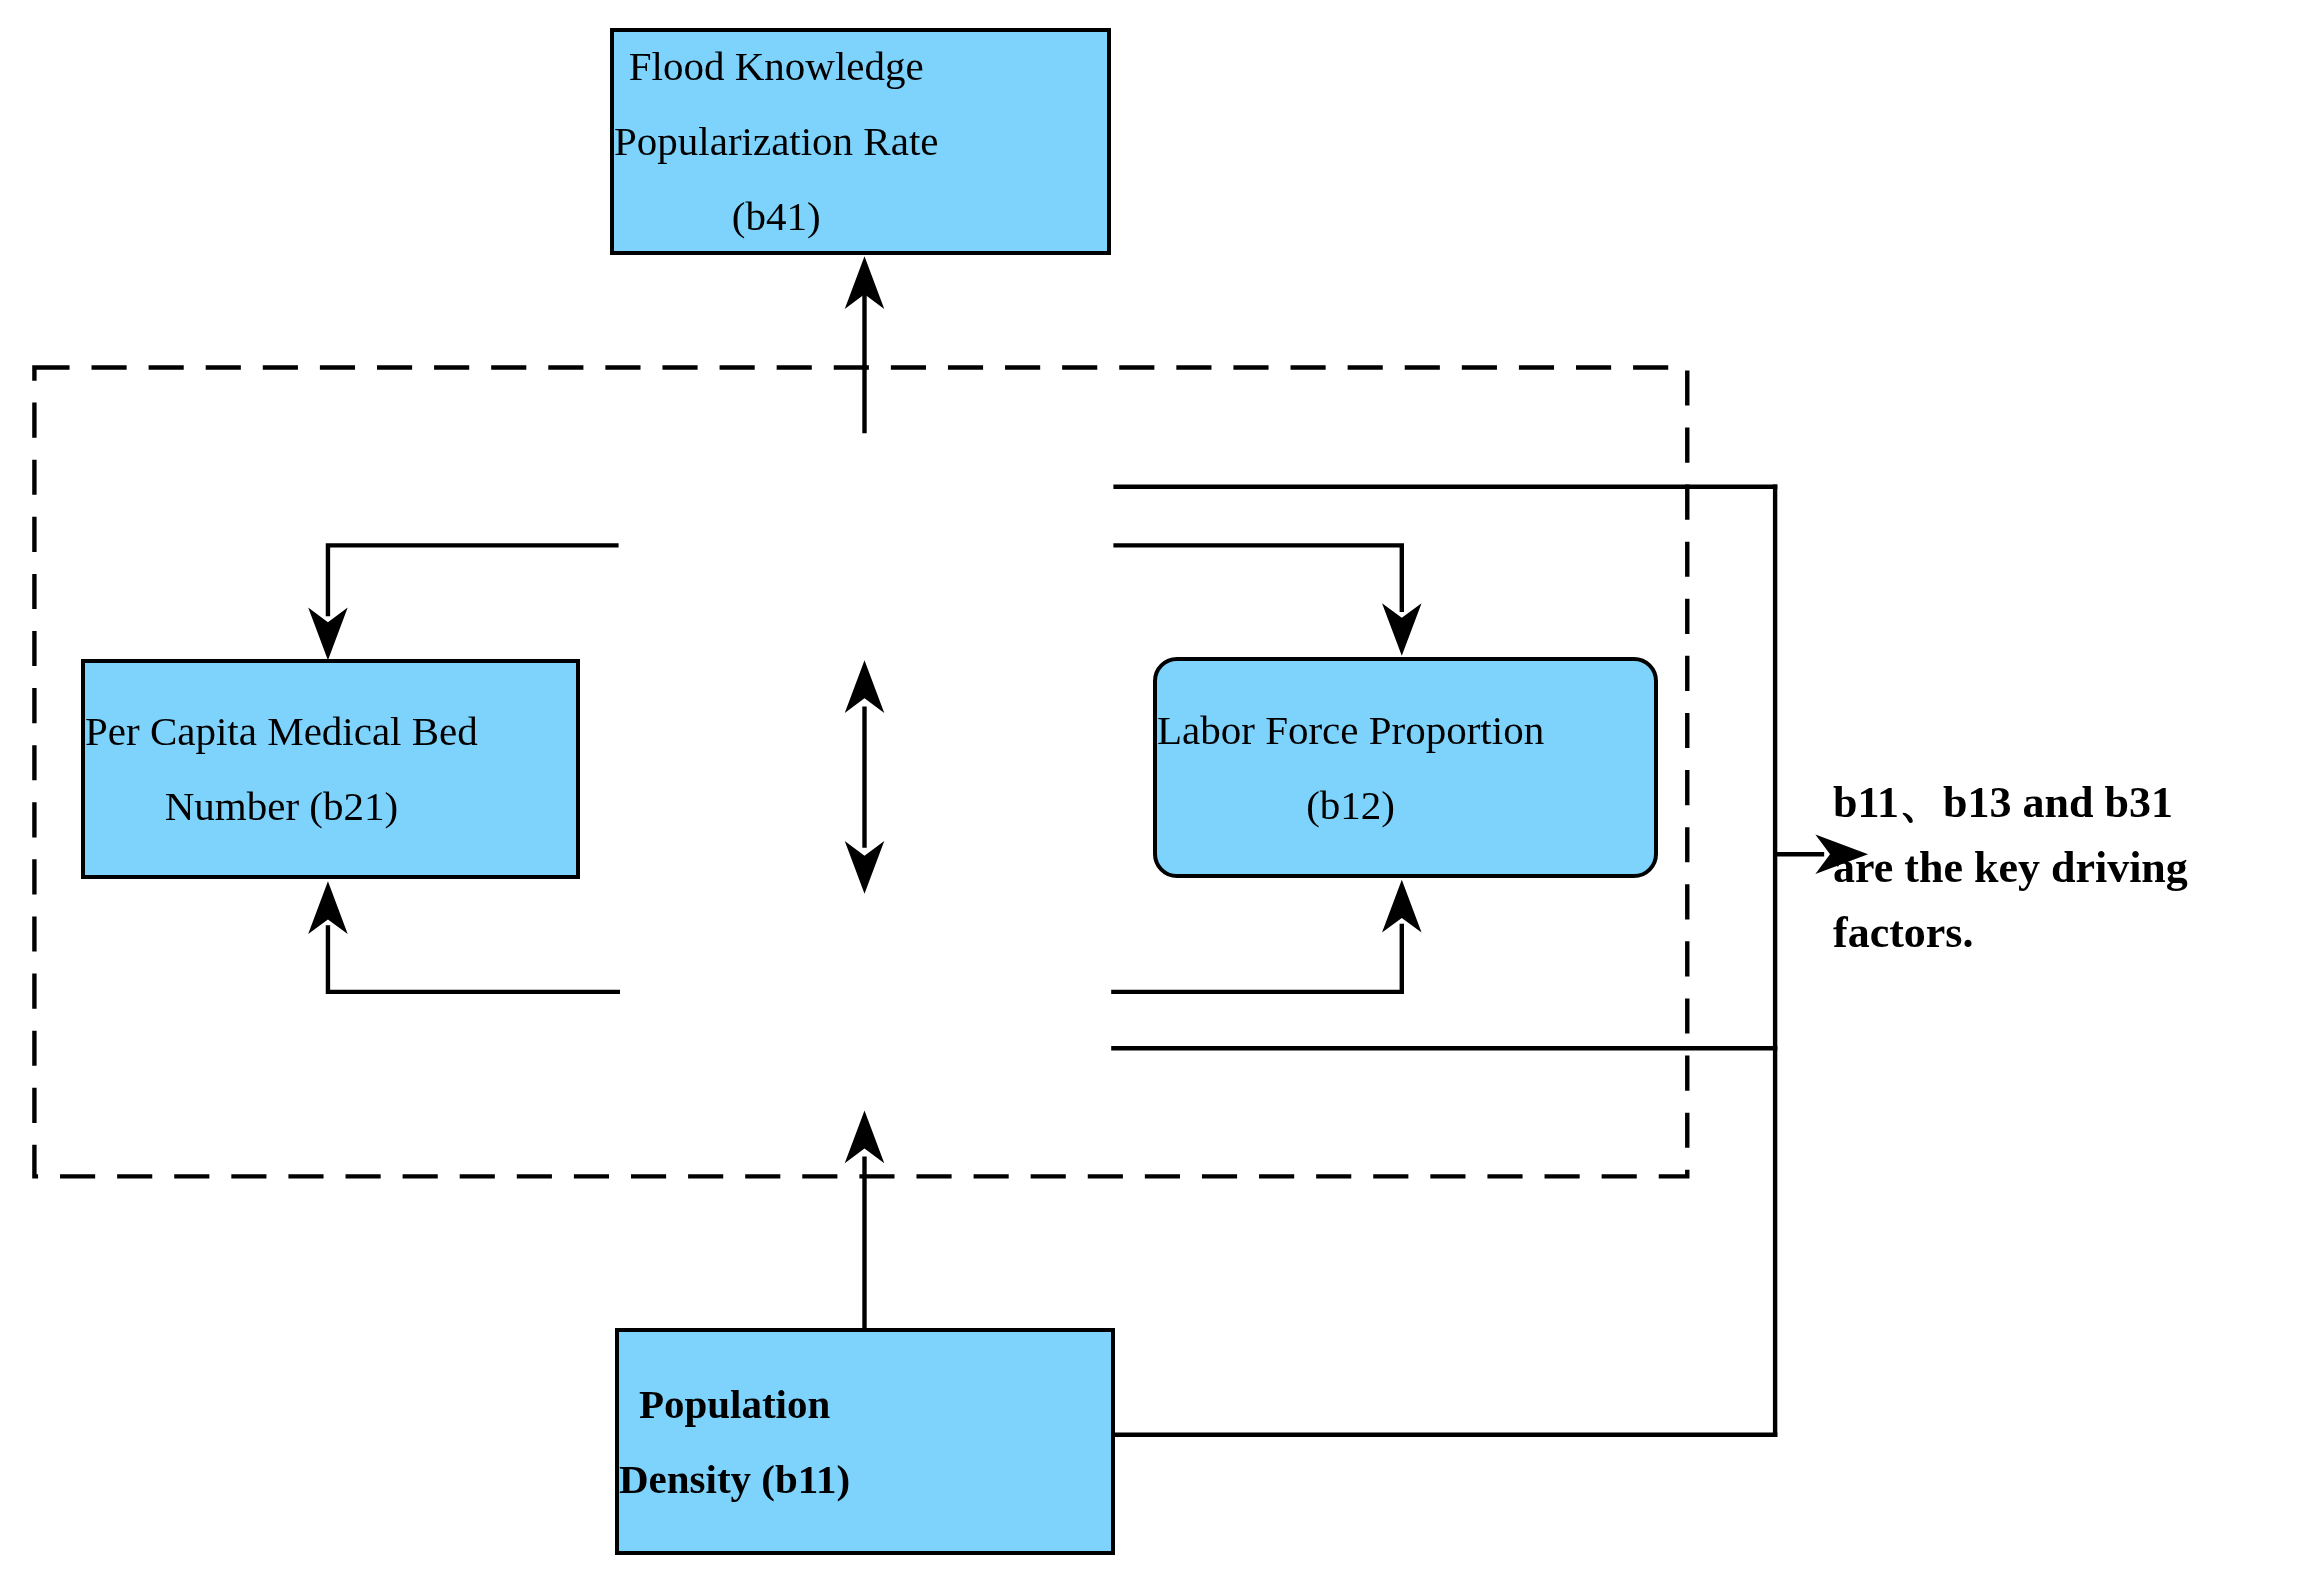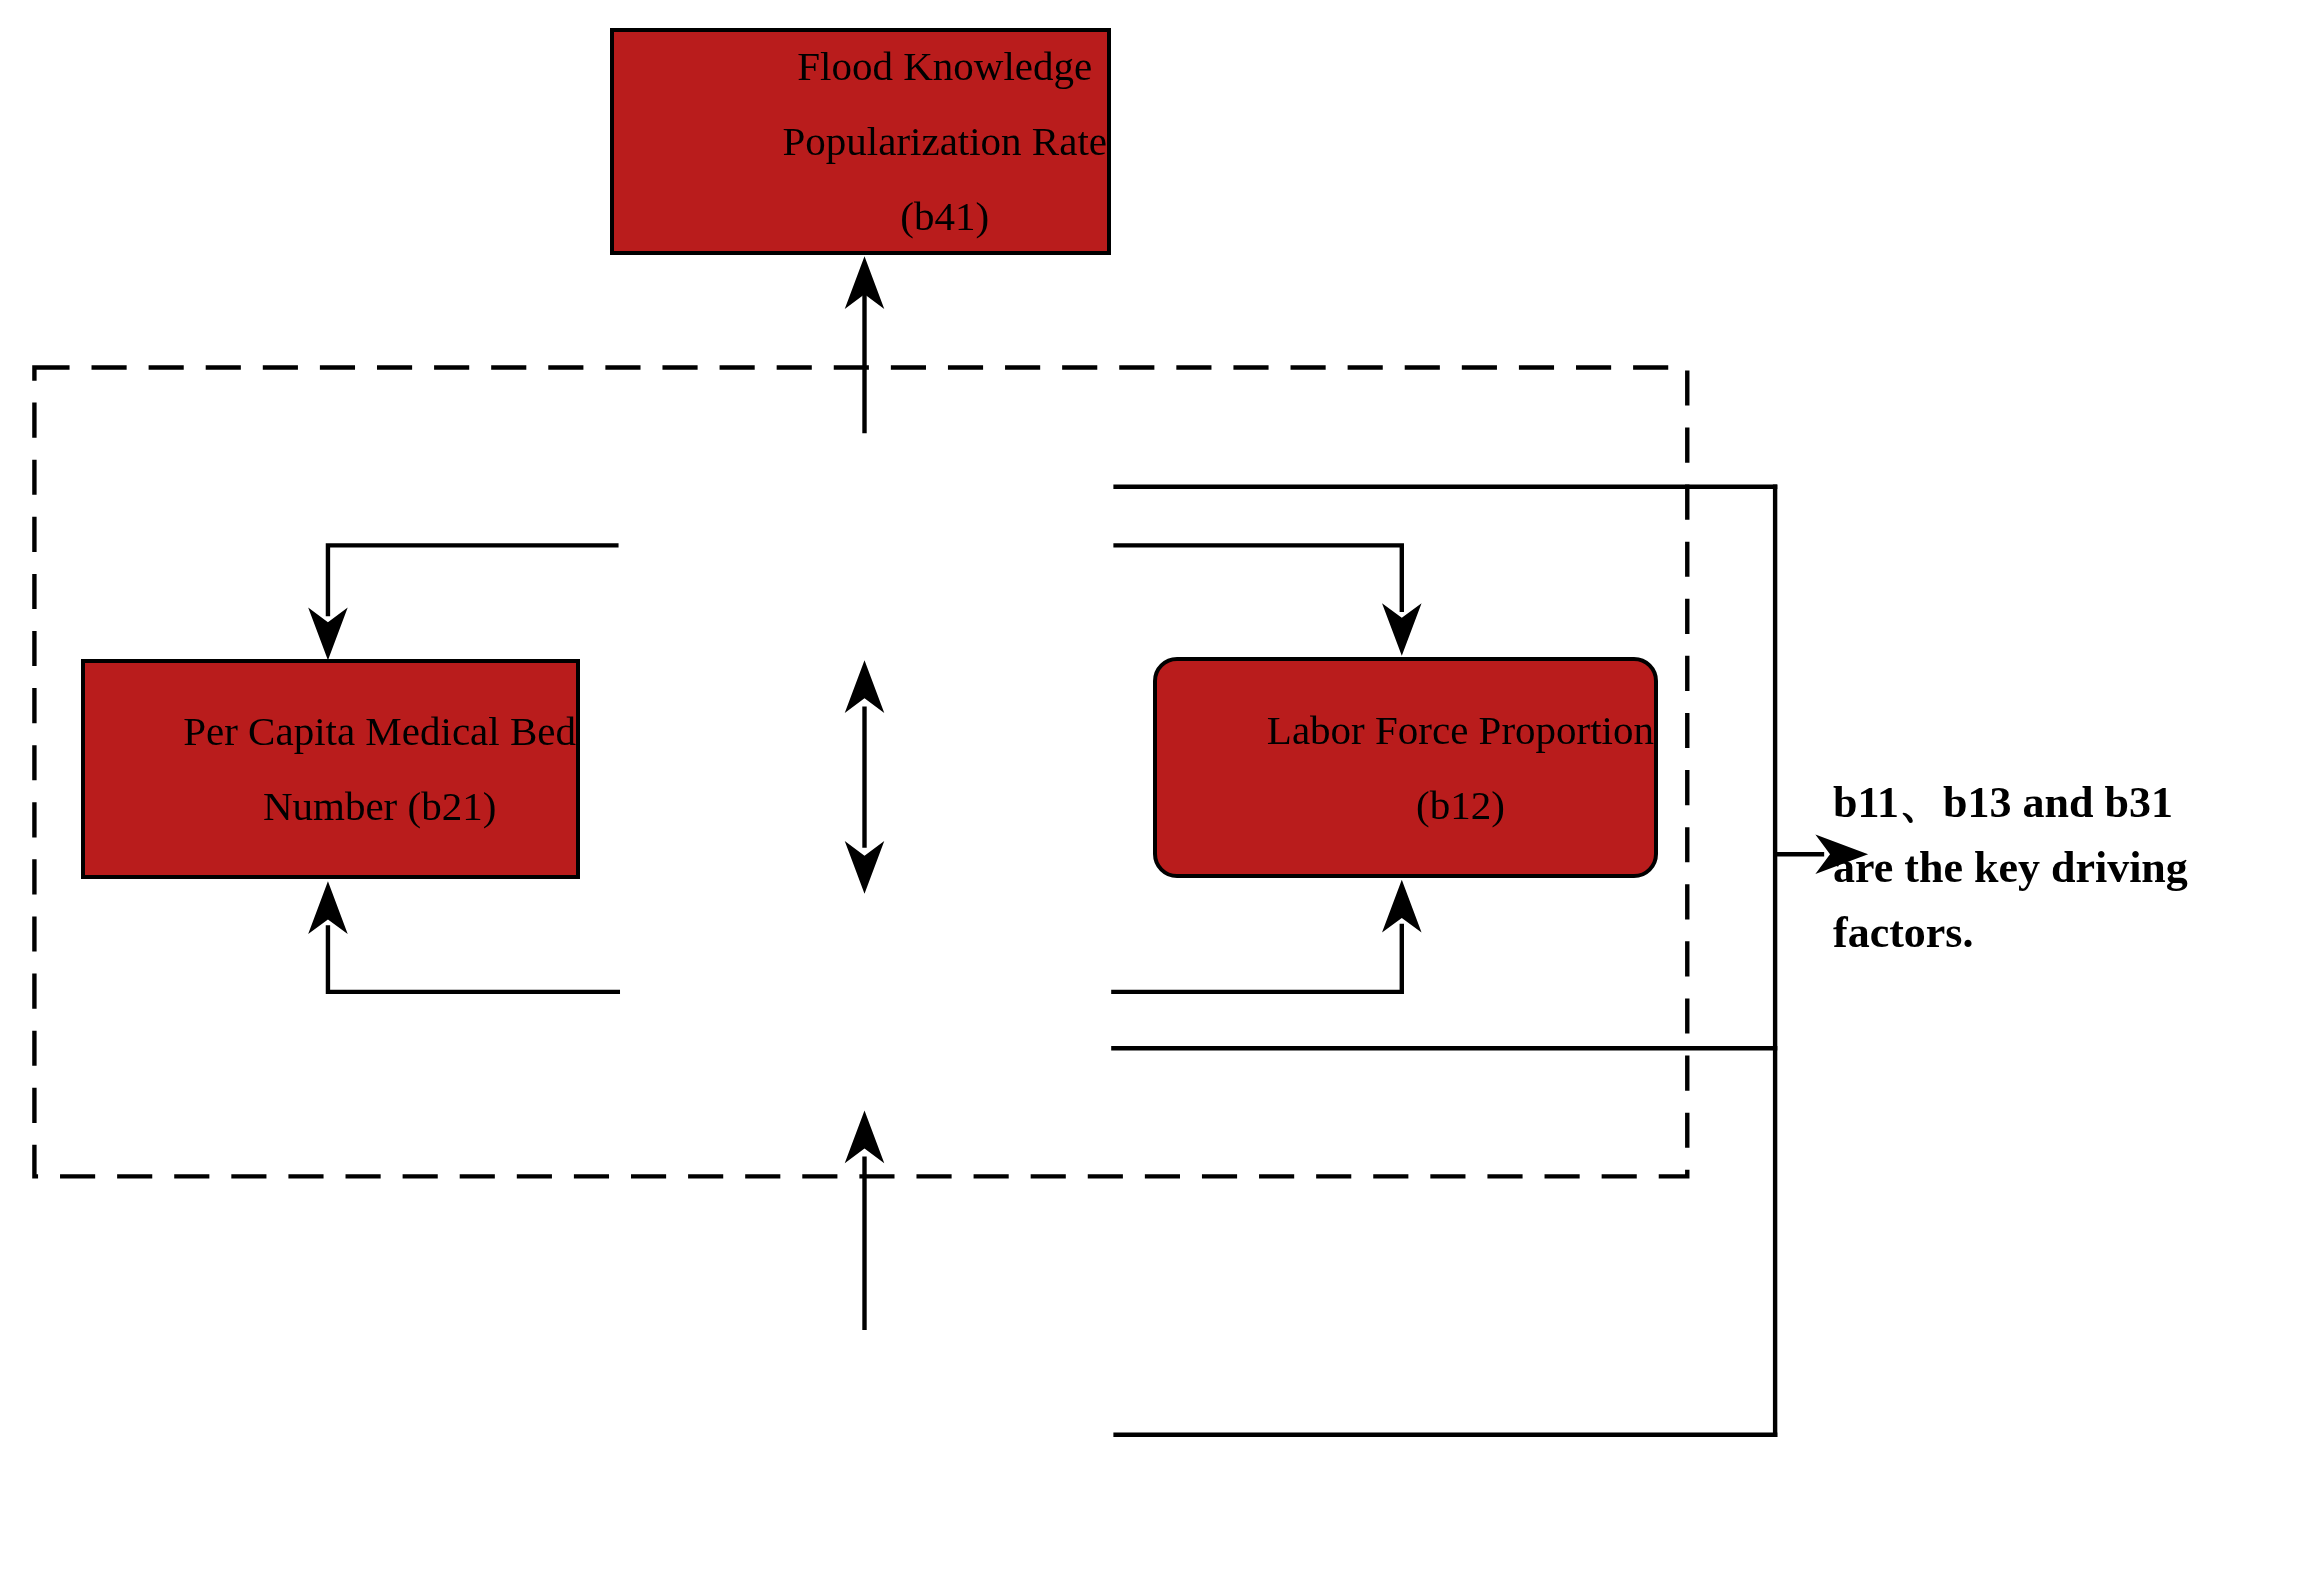--- a/index.html
+++ b/index.html
@@ -20,24 +20,24 @@
     position: absolute;
     left: 0;
     top: 0;
     width: 2319px;
     height: 1576px;
   }
   .node {
     position: absolute;
     box-sizing: border-box;
     border: 4.4px solid #000000;
-    background: #b91c1c;
+    background: #7dd3fc;
     display: flex;
     align-items: center;
-    justify-content: flex-end;
+    justify-content: flex-start;
     text-align: center;
   }
   .node .label {
     white-space: pre-line;
     font-size: 41px;
     line-height: 75px;
     color: #000000;
   }
   .node.bold .label {
     font-weight: bold;
@@ -132,19 +132,23 @@
     <span class="label">Per Capita Medical Bed
 Number (b21)</span>
   </div>
 
   <div class="node" id="node-b12">
     <span class="label">Labor Force Proportion
 (b12)</span>
   </div>
 
 
+  <div class="node bold" id="node-b11">
+    <span class="label">Population
+Density (b11)</span>
+  </div>
 
   <div class="note">b11、b13 and b31
 are the key driving
 factors.</div>
 
 </div>
 
 
 </body></html>

